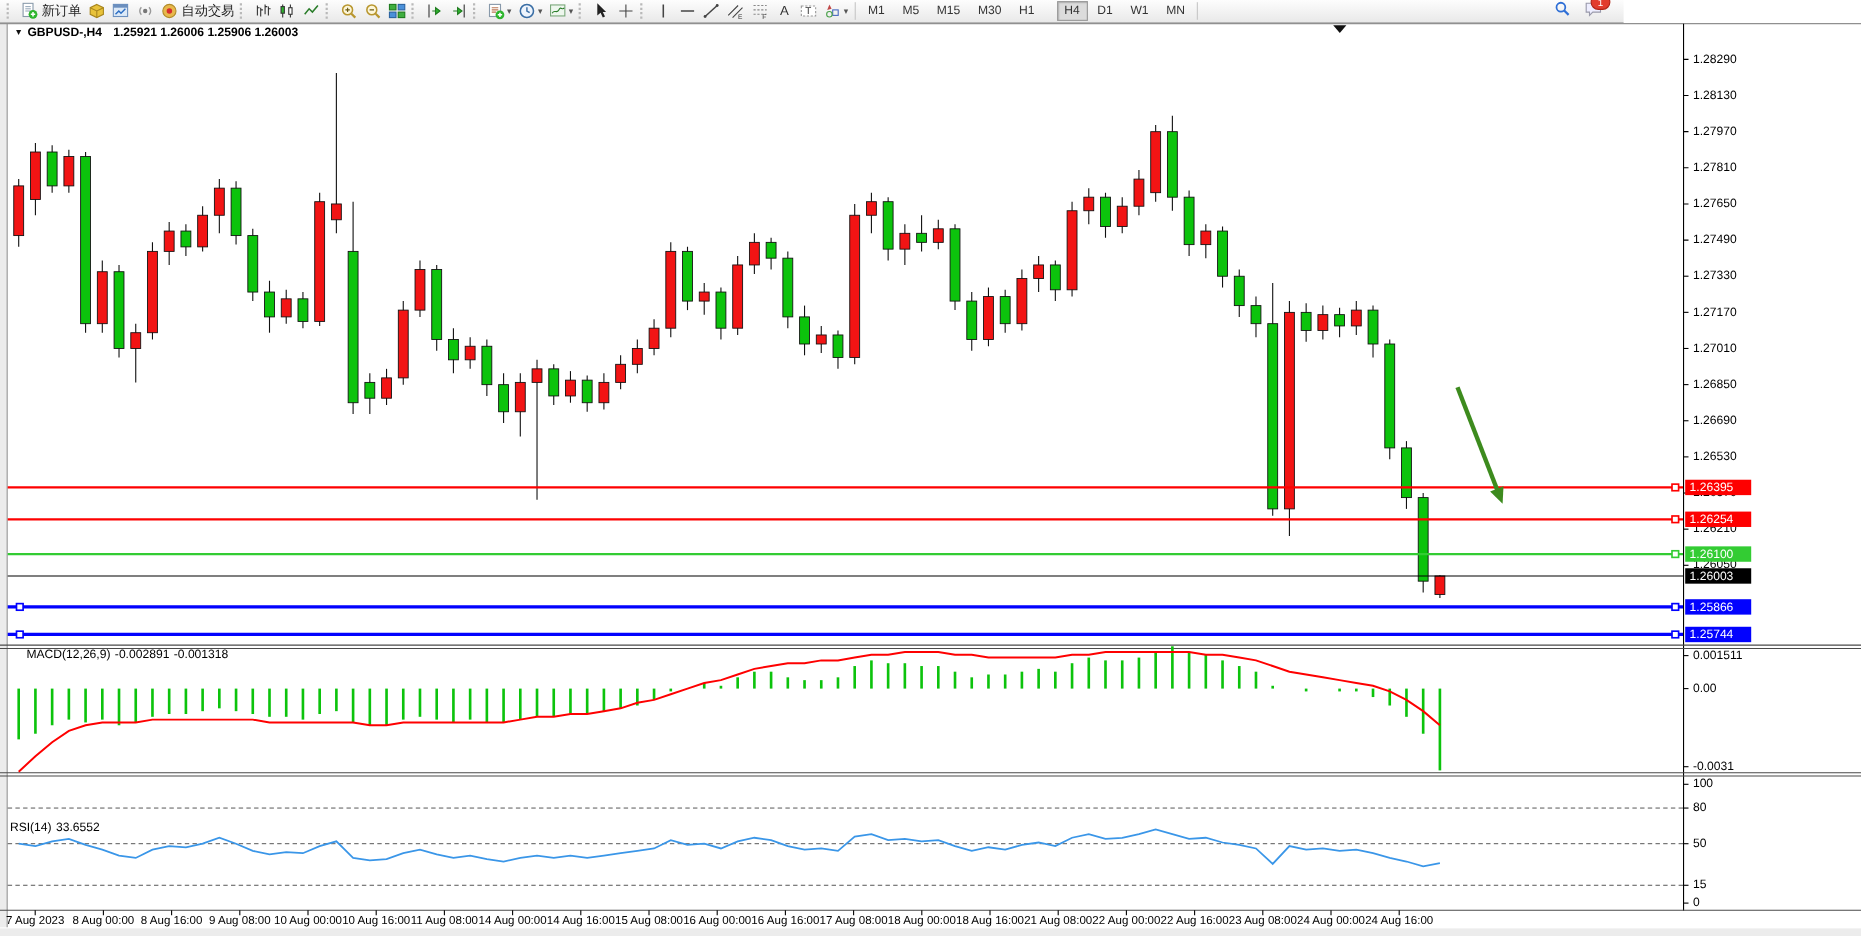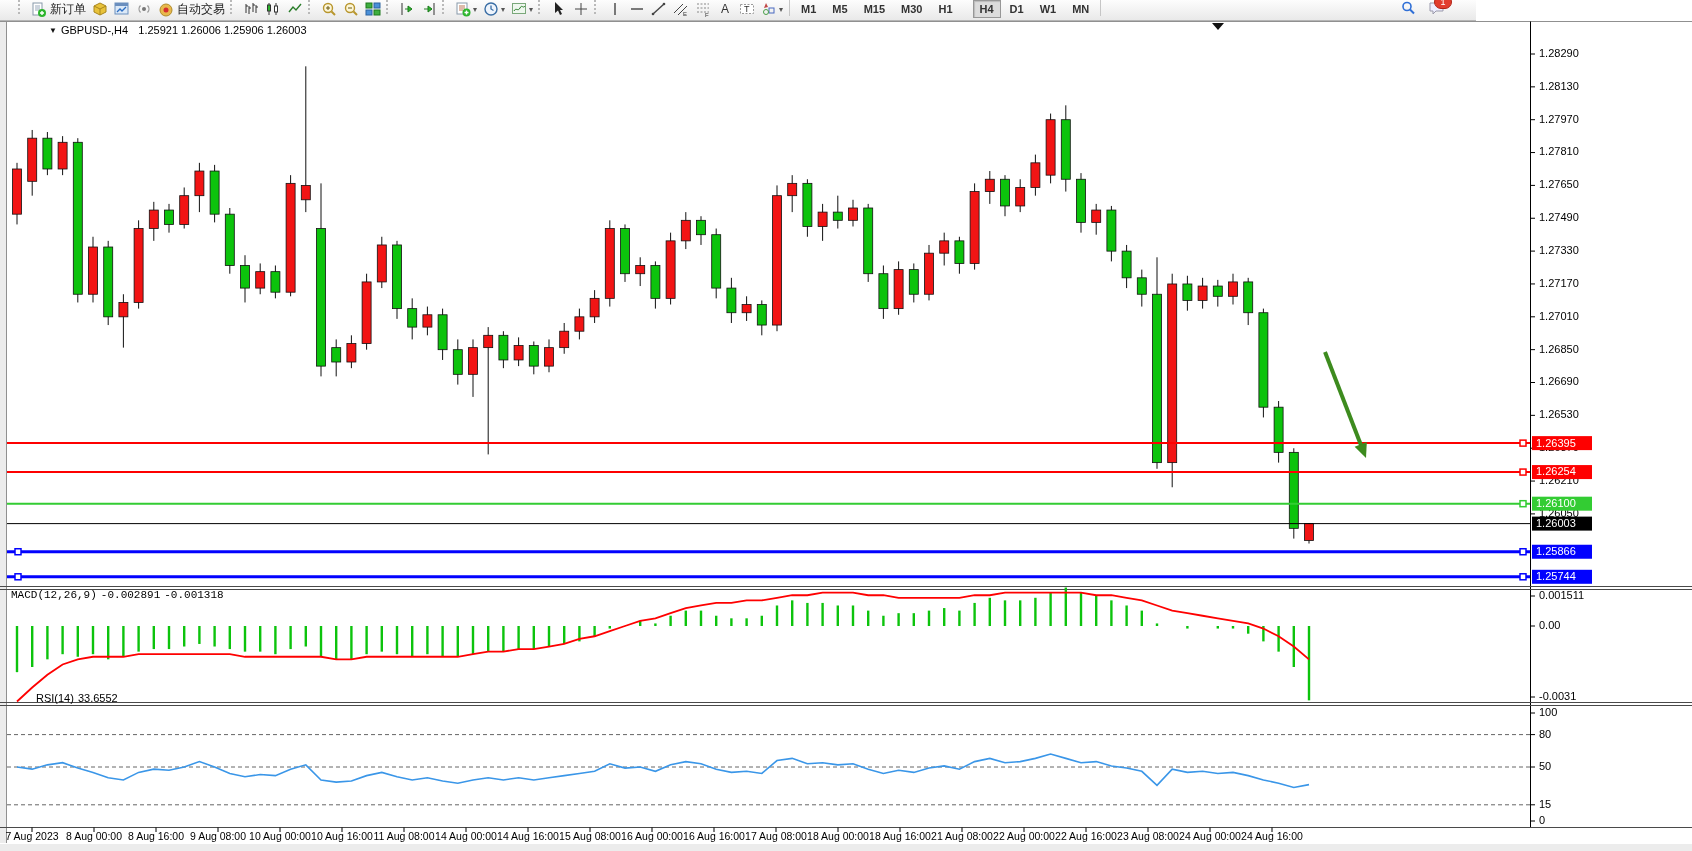--- a/index.html
+++ b/index.html
@@ -2,41 +2,41 @@
 <html><head>
 <meta charset="utf-8">
 <style>
   html,body{margin:0;padding:0;background:#fff;width:1692px;height:851px;overflow:hidden;
     font-family:"Liberation Sans","DejaVu Sans",sans-serif;-webkit-font-smoothing:antialiased;}
   #app{position:relative;width:1692px;height:851px;background:#fff;}
 
   
   #toolbar{position:absolute;left:0;top:0;width:1476px;height:21px;
     background:linear-gradient(#fdfdfd,#e9e9e9);border-bottom:1px solid #b5b5b5;
-    display:flex;align-items:flex-start;padding:0 16px;box-sizing:border-box;white-space:nowrap;}
+    display:flex;align-items:center;padding:0 4px;box-sizing:border-box;white-space:nowrap;}
   .tgrip{width:5px;height:14px;border-left:2px dotted #b9b9b9;margin:0 3px 0 2px;}
   .tsep{width:1px;height:16px;background:#c6c6c6;margin:0 3px;}
   .tbtn{display:inline-flex;align-items:center;gap:3px;padding:1px 3px;border-radius:2px;cursor:default;}
   .tbtn svg{display:block;}
   .tbtn .lbl{font-size:12px;color:#222;}
   .caret{font-size:8px;color:#555;margin-left:-1px;}
-  .tf{font-size:11px;font-weight:bold;color:#333;padding:2px 6px;margin:0 1px;border:1px solid transparent;}
+  .tf{font-size:11px;font-weight:normal;color:#333;padding:2px 6px;margin:0 1px;border:1px solid transparent;}
   .tf.active{background:#dcdcdc;border:1px solid #979797;box-shadow:inset 1px 1px 1px #bbb;margin-left:12px;}
   #tb-right{margin-left:auto;display:flex;align-items:center;gap:12px;margin-right:14px;}
   .badge{position:absolute;right:-6px;top:-5px;min-width:12px;height:12px;border-radius:7px;
     background:#e23d2e;color:#fff;font-size:9px;line-height:12px;text-align:center;padding:0 2px;
     border:1px solid #b02417;}
   .chat-wrap{position:relative;}
 
   
   .pane-label{position:absolute;font-size:11px;color:#000;z-index:5;}
-  #symbol-header{left:13px;top:24px;font-weight:normal;margin-left:36px;}
+  #symbol-header{left:13px;top:24px;font-weight:bold;}
   #symbol-header .tri{font-size:8px;vertical-align:1px;margin-right:4px;color:#111;}
-  #macd-label{left:11px;top:589px;font-family:Liberation Mono, monospace;}
-  #rsi-label{left:9px;top:692px;margin-left:27px;}
+  #macd-label{left:24px;top:589px;}
+  #rsi-label{left:9px;top:746px;}
   .pane-label span{margin-right:4px;}
   #chart-root{position:absolute;left:0;top:21px;width:1692px;height:603px;}
   svg text{font-family:"Liberation Sans","DejaVu Sans",sans-serif;}
 </style>
 </head>
 <body>
 <div id="app">
 
 <div id="toolbar">
       <span class="tgrip"></span>

